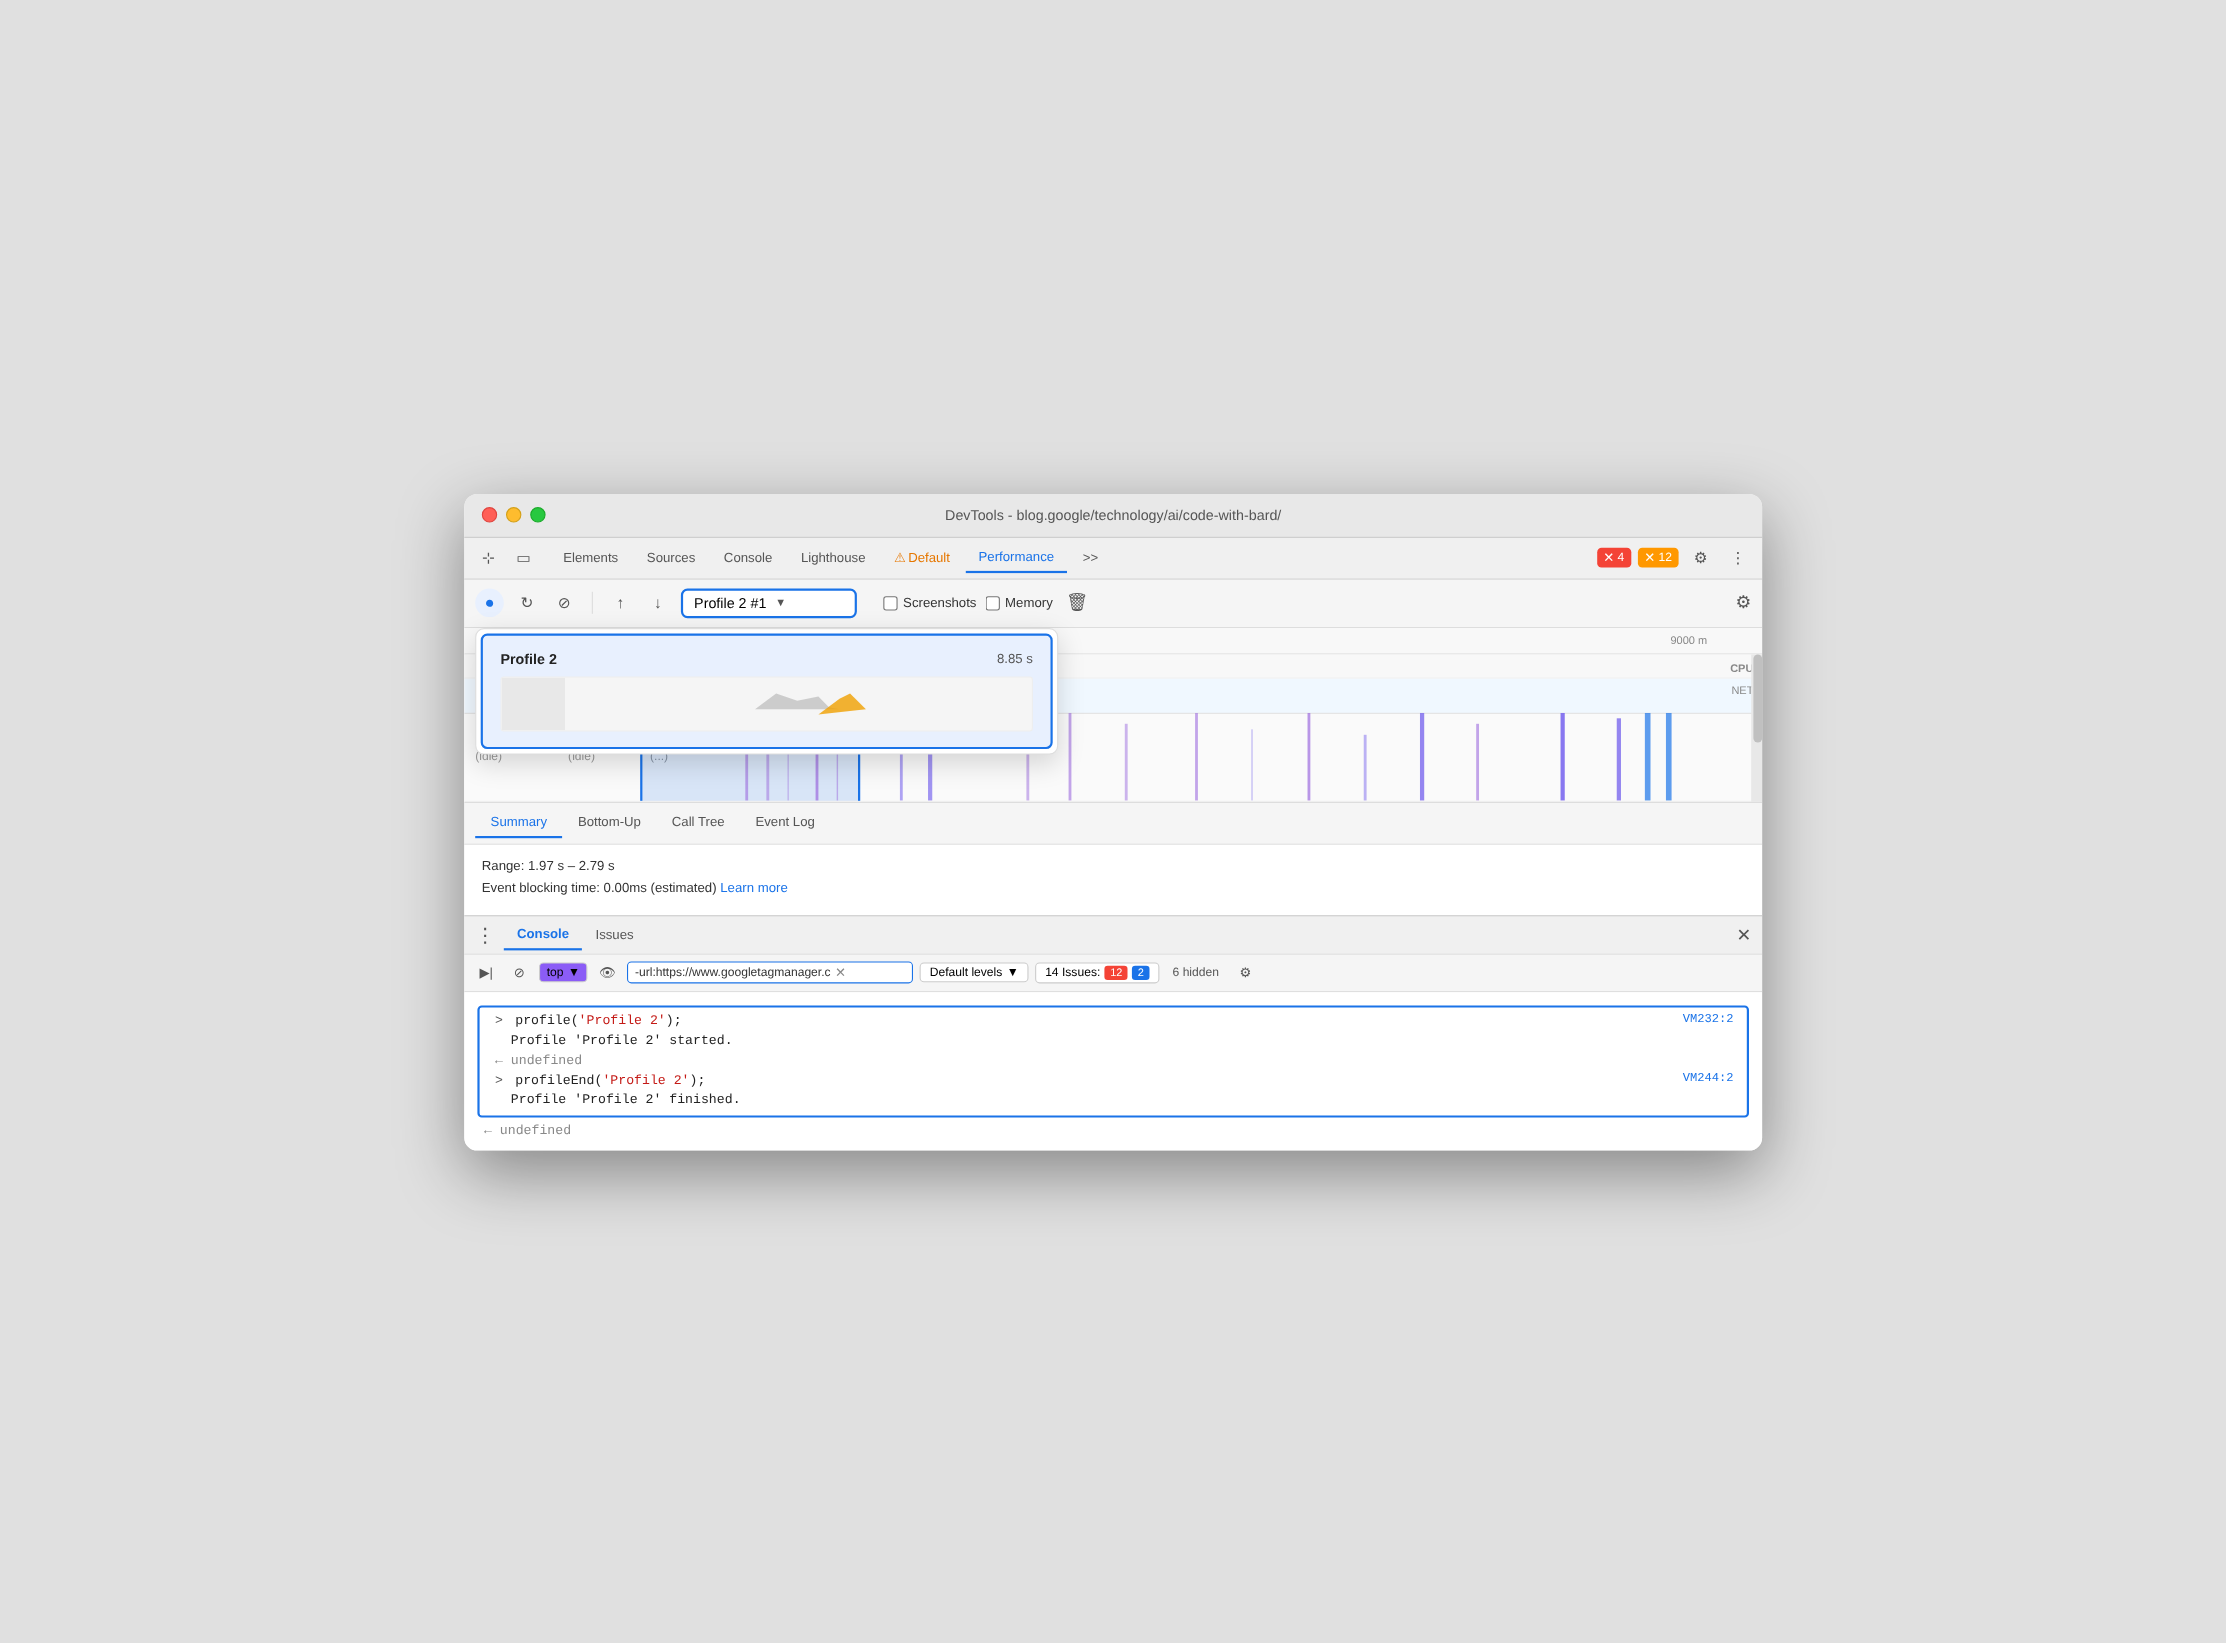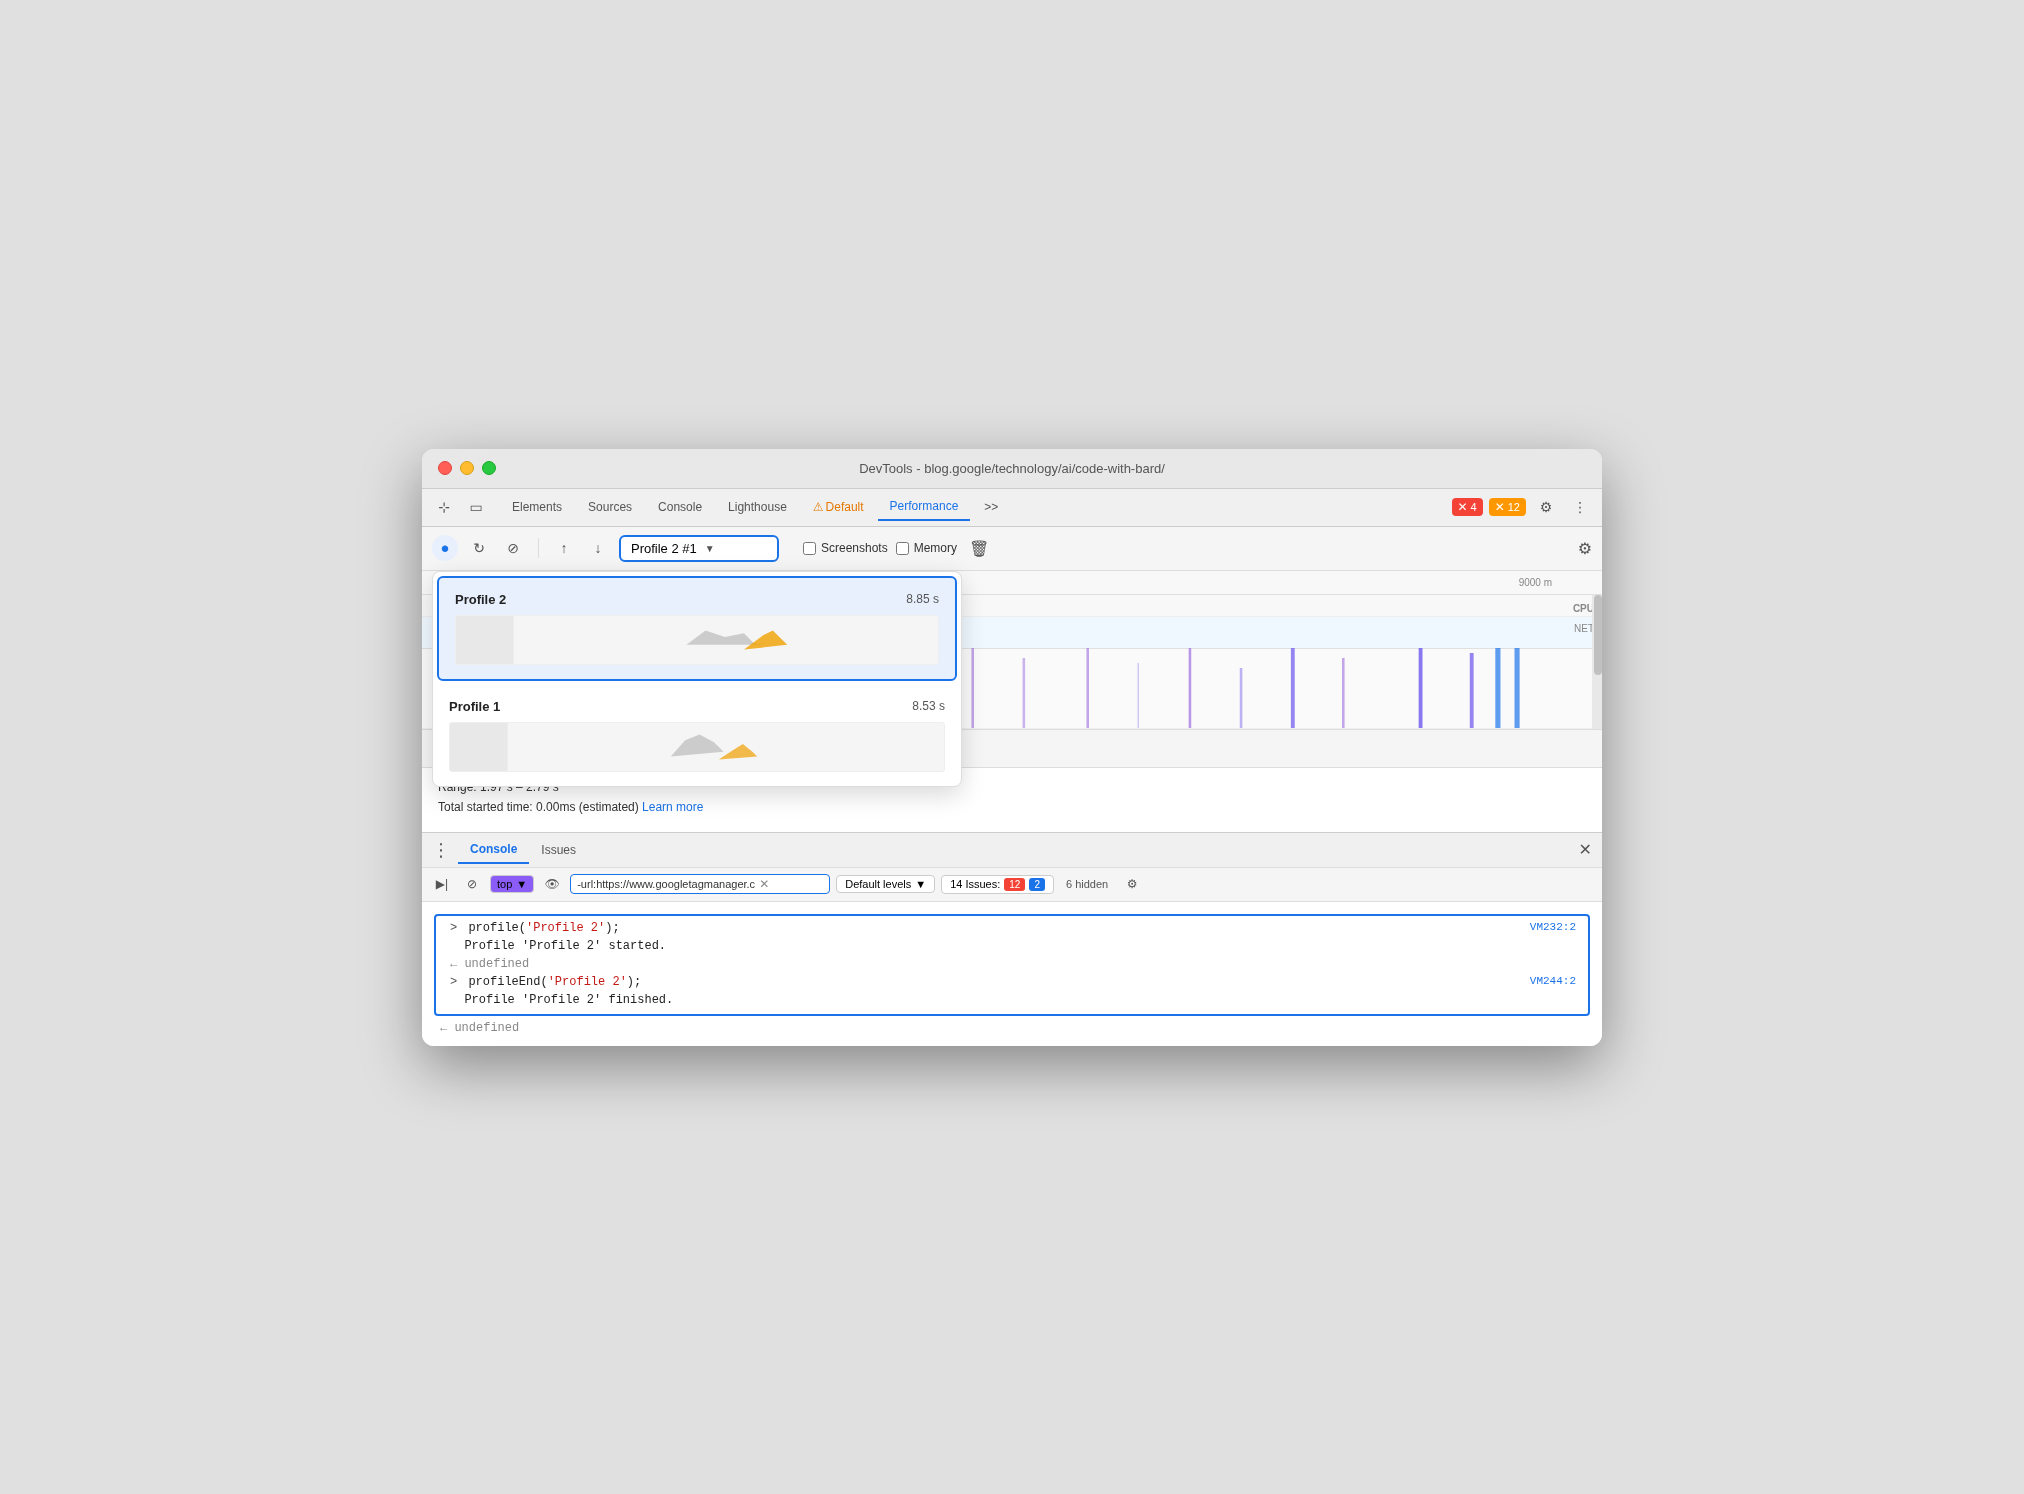--- a/index.html
+++ b/index.html
@@ -590,33 +590,20 @@
         </div>
         <div class="mini-timeline">
           <svg class="mini-chart" viewBox="0 0 500 50" preserveAspectRatio="none">
             <rect x="0" y="0" width="60" height="50" fill="#e8e8e8"></rect>
             <polygon points="240,30 260,15 280,22 300,18 310,28 320,30" fill="#bbb" opacity="0.7"></polygon>
             <polygon points="300,35 320,20 330,15 340,25 345,30" fill="#f0a000" opacity="0.8"></polygon>
           </svg>
         </div>
       </div>
 
-      <div class="dropdown-item">
-        <div class="dropdown-item-header">
-          <span class="dropdown-item-title">Profile 1</span>
-          <span class="dropdown-item-time">8.53 s</span>
-        </div>
-        <div class="mini-timeline">
-          <svg class="mini-chart" viewBox="0 0 500 50" preserveAspectRatio="none">
-            <rect x="0" y="0" width="60" height="50" fill="#e8e8e8"></rect>
-            <polygon points="230,35 245,18 260,12 275,20 285,30" fill="#bbb" opacity="0.7"></polygon>
-            <polygon points="280,38 295,28 305,22 315,30 320,35" fill="#f0a000" opacity="0.7"></polygon>
-          </svg>
-        </div>
-      </div>
     </div>
   </div>
 
   <div class="timeline-area">
 
     <div class="timeline-ruler">
       <span style="margin-left:30px">› ms</span>
       <span>1000 ms</span>
       <span>2000 ms</span>
       <span style="margin-left:auto;padding-right:40px">9000 m</span>
@@ -681,21 +668,21 @@
     <div class="bottom-tab">Bottom-Up</div>
     <div class="bottom-tab">Call Tree</div>
     <div class="bottom-tab">Event Log</div>
   </div>
 
   <div class="summary-area">
     <div class="summary-row">
       <span>Range: 1.97 s – 2.79 s</span>
     </div>
     <div class="summary-row">
-      <span>Total started time: 0.00ms (estimated)</span>
+      <span>Event blocking time: 0.00ms (estimated)</span>
       <a class="learn-more" href="#">Learn more</a>
     </div>
   </div>
 
   <div class="console-header">
     <span class="console-dots">⋮</span>
     <div class="console-tab-active">Console</div>
     <div class="console-tab">Issues</div>
     <button class="close-btn">✕</button>
   </div>

